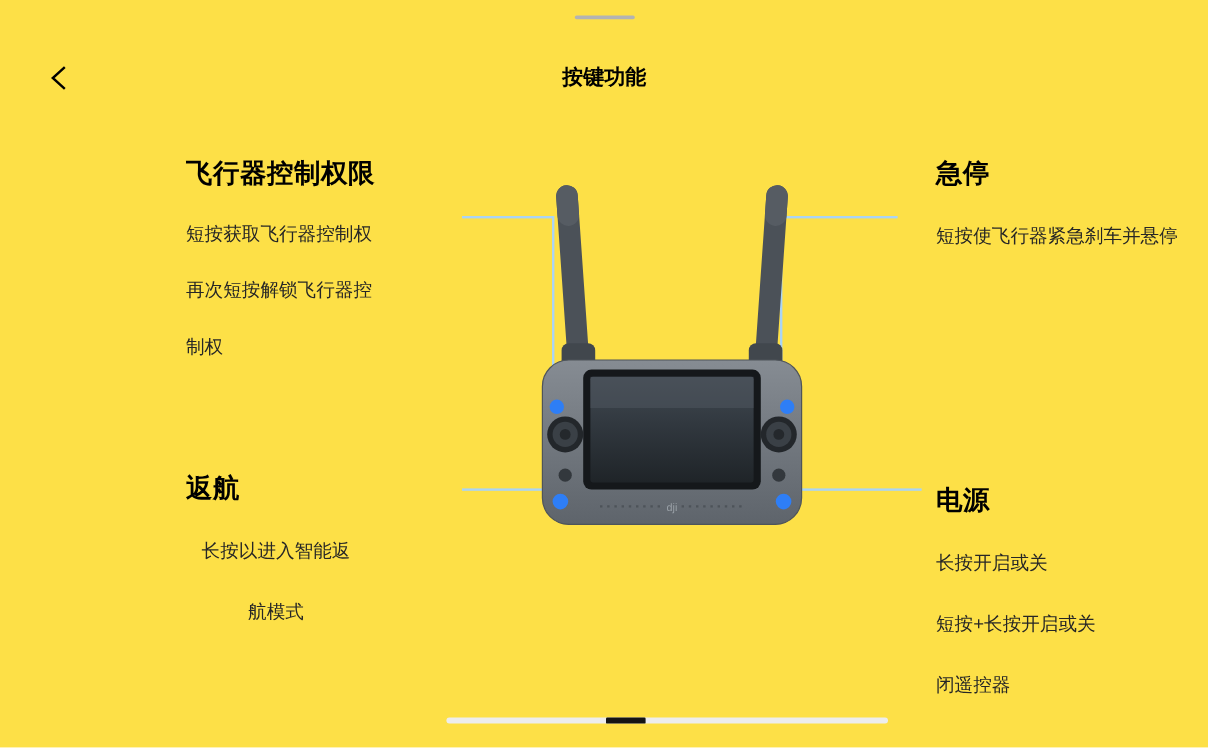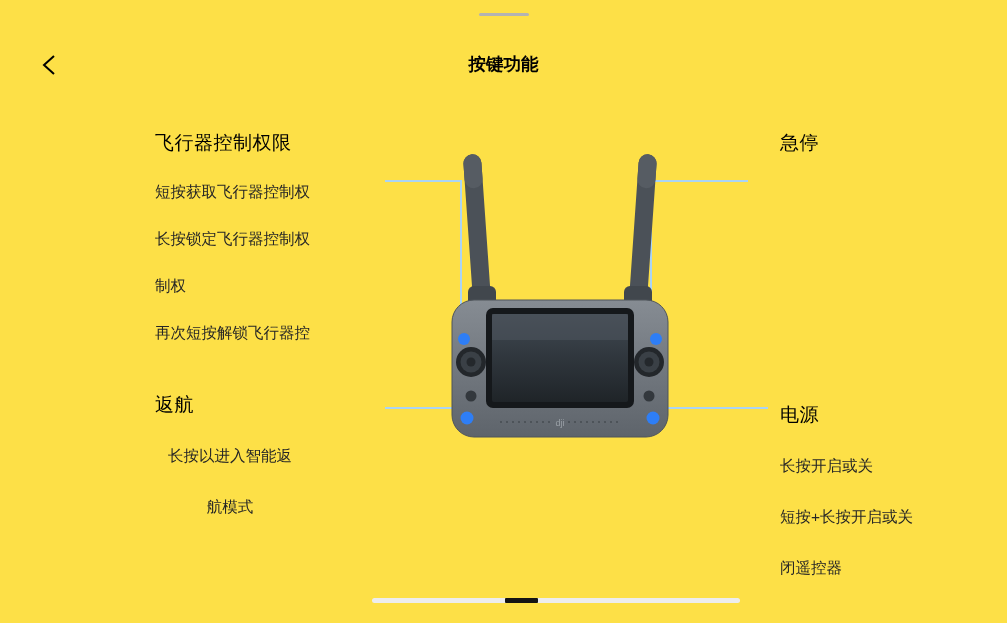--- a/index.html
+++ b/index.html
@@ -37,21 +37,21 @@
 
   
   .page-title{
     position:absolute;left:0;right:0;top:52px;
     text-align:center;
     font-size:17.5px;font-weight:700;color:#000;
   }
 
   
   .ann{position:absolute;}
-  .ann h2{font-size:19px;font-weight:400;color:#000;margin-bottom:9px;letter-spacing:.5px;}
+  .ann h2{font-size:22px;font-weight:700;color:#000;margin-bottom:9px;letter-spacing:.5px;}
   .ann .ln{font-size:15.5px;color:#262626;white-space:nowrap;margin-top:24px;}
   .ann-tl{left:155px;top:130px;width:170px;}
   .ann-tl .ln{line-height:23px;}
   .ann-tr{left:780px;top:130px;width:225px;}
   .ann-tr .ln{line-height:27px;}
   .ann-bl{left:155px;top:392px;width:150px;}
   .ann-bl .ln{line-height:27px;text-align:center;}
   .ann-br{left:780px;top:402px;width:160px;}
   .ann-br .ln{line-height:27px;}
 
@@ -89,27 +89,27 @@
     <svg width="20" height="26" viewBox="0 0 20 26">
       <polyline points="15,4 5,13 15,22" fill="none" stroke="#000" stroke-width="2"></polyline>
     </svg>
   </button>
 
   <h1 class="page-title">按键功能</h1>
 
   <section class="ann ann-tl">
     <h2>飞行器控制权限</h2>
     <div class="ln">短按获取飞行器控制权</div>
-    <div class="ln">长按锁定飞行器控制权</div>
+    <div class="ln">再次短按解锁飞行器控</div>
     <div class="ln">制权</div>
-    <div class="ln">再次短按解锁飞行器控</div>
   </section>
 
   <section class="ann ann-tr">
     <h2>急停</h2>
+    <div class="ln">短按使飞行器紧急刹车并悬停</div>
   </section>
 
   <section class="ann ann-bl">
     <h2>返航</h2>
     <div class="ln">长按以进入智能返</div>
     <div class="ln">航模式</div>
   </section>
 
   <section class="ann ann-br">
     <h2>电源</h2>

